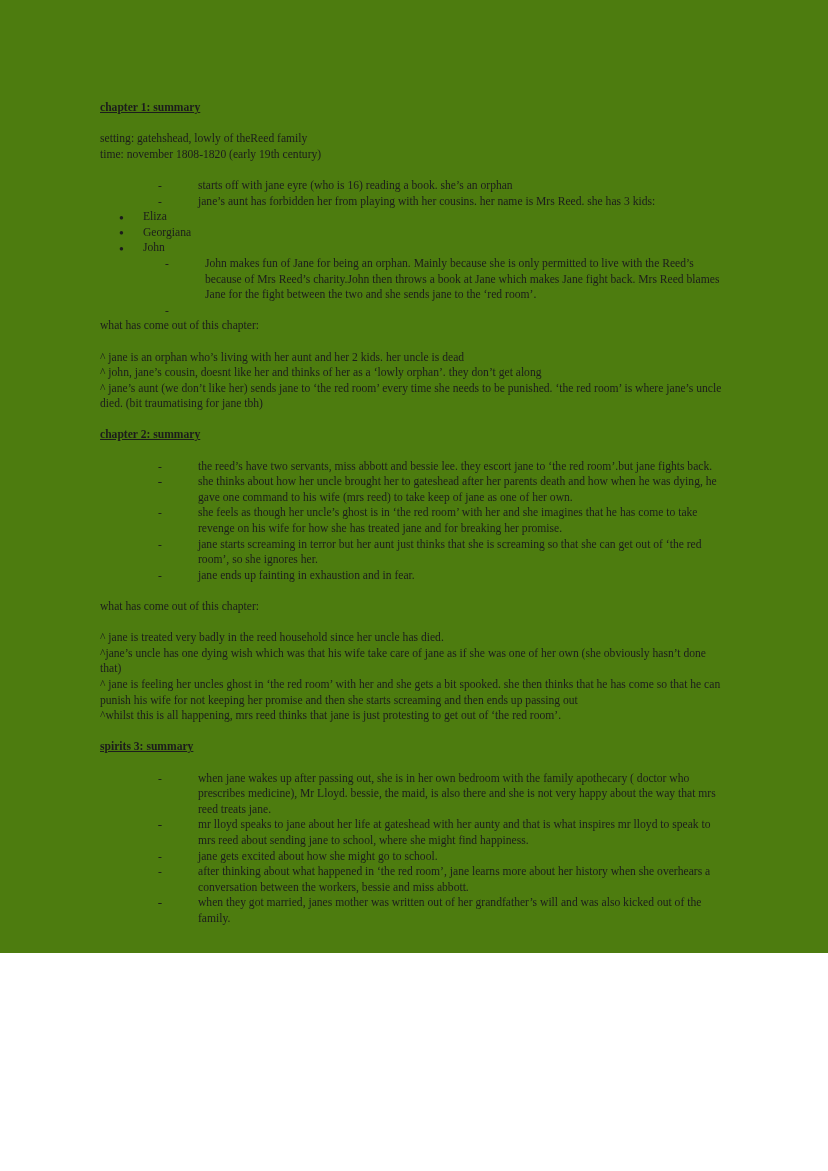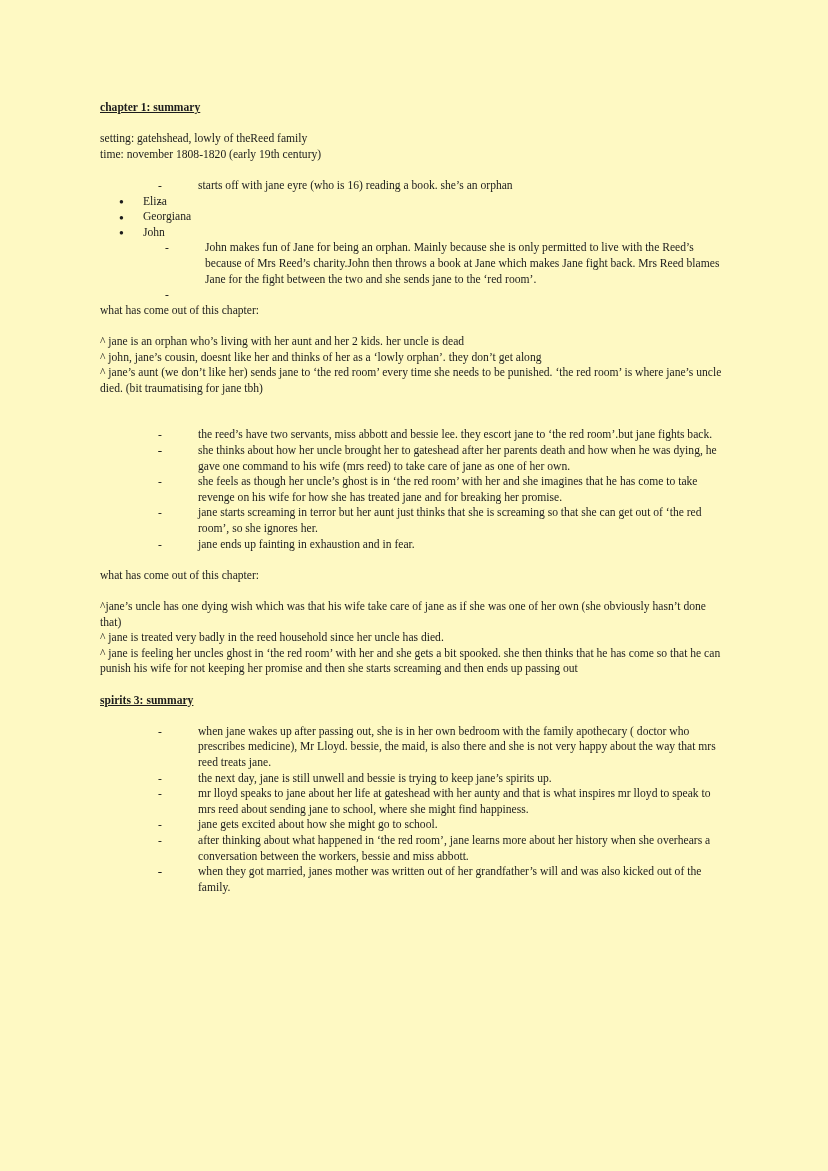--- a/index.html
+++ b/index.html
@@ -3,22 +3,22 @@
 <meta charset="utf-8">
 <style>
   html, body {
     margin: 0;
     padding: 0;
     background: #ffffff;
   }
   .page {
     position: relative;
     width: 828px;
-    height: 1171px;
-    background: #fef9c3;
+    height: 953px;
+    background: #4d7c0f;
     overflow: hidden;
   }
   .doc {
     position: absolute;
     left: 100px;
     top: 100px;
     width: 630px;
     font-family: "Liberation Serif", "DejaVu Serif", serif;
     font-size: 11.6px;
     line-height: 15.6px;
@@ -46,50 +46,52 @@
 <body>
 
 <div class="page">
   <div class="doc">
       <div class="block heading"><span class="text">chapter 1: summary</span></div>
       <div class="block blank"></div>
       <div class="block para"><span class="text">setting: gatehshead, lowly of theReed family</span></div>
       <div class="block para"><span class="text">time: november 1808-1820 (early 19th century)</span></div>
       <div class="block blank"></div>
       <div class="block dash"><span class="marker">-</span><span class="text">starts off with jane eyre (who is 16) reading a book. she’s an orphan</span></div>
-      <div class="block dash"><span class="marker">-</span></div>
+      <div class="block dash"><span class="marker">-</span><span class="text">jane’s aunt has forbidden her from playing with her cousins. her name is Mrs Reed. she has 3 kids:</span></div>
       <div class="block bullet"><span class="marker">●</span><span class="text">Eliza</span></div>
       <div class="block bullet"><span class="marker">●</span><span class="text">Georgiana</span></div>
       <div class="block bullet"><span class="marker">●</span><span class="text">John</span></div>
       <div class="block dash2"><span class="marker">-</span><span class="text">John makes fun of Jane for being an orphan. Mainly because she is only permitted to live with the Reed’s because of Mrs Reed’s charity.John then throws a book at Jane which makes Jane fight back. Mrs Reed blames Jane for the fight between the two and she sends jane to the ‘red room’.</span></div>
       <div class="block dash2"><span class="marker">-</span></div>
       <div class="block blank"></div>
       <div class="block para"><span class="text">what has come out of this chapter:</span></div>
       <div class="block blank"></div>
       <div class="block para"><span class="text">^ jane is an orphan who’s living with her aunt and her 2 kids. her uncle is dead</span></div>
       <div class="block para"><span class="text">^ john, jane’s cousin, doesnt like her and thinks of her as a ‘lowly orphan’. they don’t get along</span></div>
       <div class="block para"><span class="text">^ jane’s aunt (we don’t like her) sends jane to ‘the red room’ every time she needs to be punished. ‘the red room’ is where jane’s uncle died. (bit traumatising for jane tbh)</span></div>
       <div class="block blank"></div>
+      <div class="block heading"><span class="text">chapter 2: summary</span></div>
       <div class="block blank"></div>
       <div class="block dash"><span class="marker">-</span><span class="text">the reed’s have two servants, miss abbott and bessie lee. they escort jane to ‘the red room’.but jane fights back.</span></div>
       <div class="block dash"><span class="marker">-</span></div>
-      <div class="block dash"><span class="marker">-</span><span class="text">she thinks about how her uncle brought her to gateshead after her parents death and how when he was dying, he gave one command to his wife (mrs reed) to take care of jane as one of her own.</span></div>
+      <div class="block dash"><span class="marker">-</span><span class="text">she thinks about how her uncle brought her to gateshead after her parents death and how when he was dying, he gave one command to his wife (mrs reed) to take keep of jane as one of her own.</span></div>
       <div class="block dash"><span class="marker">-</span><span class="text">she feels as though her uncle’s ghost is in ‘the red room’ with her and she imagines that he has come to take revenge on his wife for how she has treated jane and for breaking her promise.</span></div>
       <div class="block dash"><span class="marker">-</span><span class="text">jane starts screaming in terror but her aunt just thinks that she is screaming so that she can get out of ‘the red room’, so she ignores her.</span></div>
       <div class="block dash"><span class="marker">-</span><span class="text">jane ends up fainting in exhaustion and in fear.</span></div>
       <div class="block blank"></div>
       <div class="block para"><span class="text">what has come out of this chapter:</span></div>
       <div class="block blank"></div>
+      <div class="block para"><span class="text">^ jane is treated very badly in the reed household since her uncle has died.</span></div>
       <div class="block para"><span class="text">^jane’s uncle has one dying wish which was that his wife take care of jane as if she was one of her own (she obviously hasn’t done that)</span></div>
-      <div class="block para"><span class="text">^ jane is treated very badly in the reed household since her uncle has died.</span></div>
       <div class="block para"><span class="text">^ jane is feeling her uncles ghost in ‘the red room’ with her and she gets a bit spooked. she then thinks that he has come so that he can punish his wife for not keeping her promise and then she starts screaming and then ends up passing out</span></div>
+      <div class="block para"><span class="text">^whilst this is all happening, mrs reed thinks that jane is just protesting to get out of ‘the red room’.</span></div>
       <div class="block blank"></div>
       <div class="block heading"><span class="text">spirits 3: summary</span></div>
       <div class="block blank"></div>
       <div class="block dash"><span class="marker">-</span><span class="text">when jane wakes up after passing out, she is in her own bedroom with the family apothecary ( doctor who prescribes medicine), Mr Lloyd. bessie, the maid, is also there and she is not very happy about the way that mrs reed treats jane.</span></div>
-      <div class="block dash"><span class="marker">-</span><span class="text">the next day, jane is still unwell and bessie is trying to keep jane’s spirits up.</span></div>
+      <div class="block dash"><span class="marker">-</span></div>
       <div class="block dash"><span class="marker">-</span><span class="text">mr lloyd speaks to jane about her life at gateshead with her aunty and that is what inspires mr lloyd to speak to mrs reed about sending jane to school, where she might find happiness.</span></div>
       <div class="block dash"><span class="marker">-</span><span class="text">jane gets excited about how she might go to school.</span></div>
       <div class="block dash"><span class="marker">-</span><span class="text">after thinking about what happened in ‘the red room’, jane learns more about her history when she overhears a conversation between the workers, bessie and miss abbott.</span></div>
       <div class="block dash"><span class="marker">-</span></div>
       <div class="block dash"><span class="marker">-</span><span class="text">when they got married, janes mother was written out of her grandfather’s will and was also kicked out of the family.</span></div>
     </div>
 </div>
 
 </body></html>

